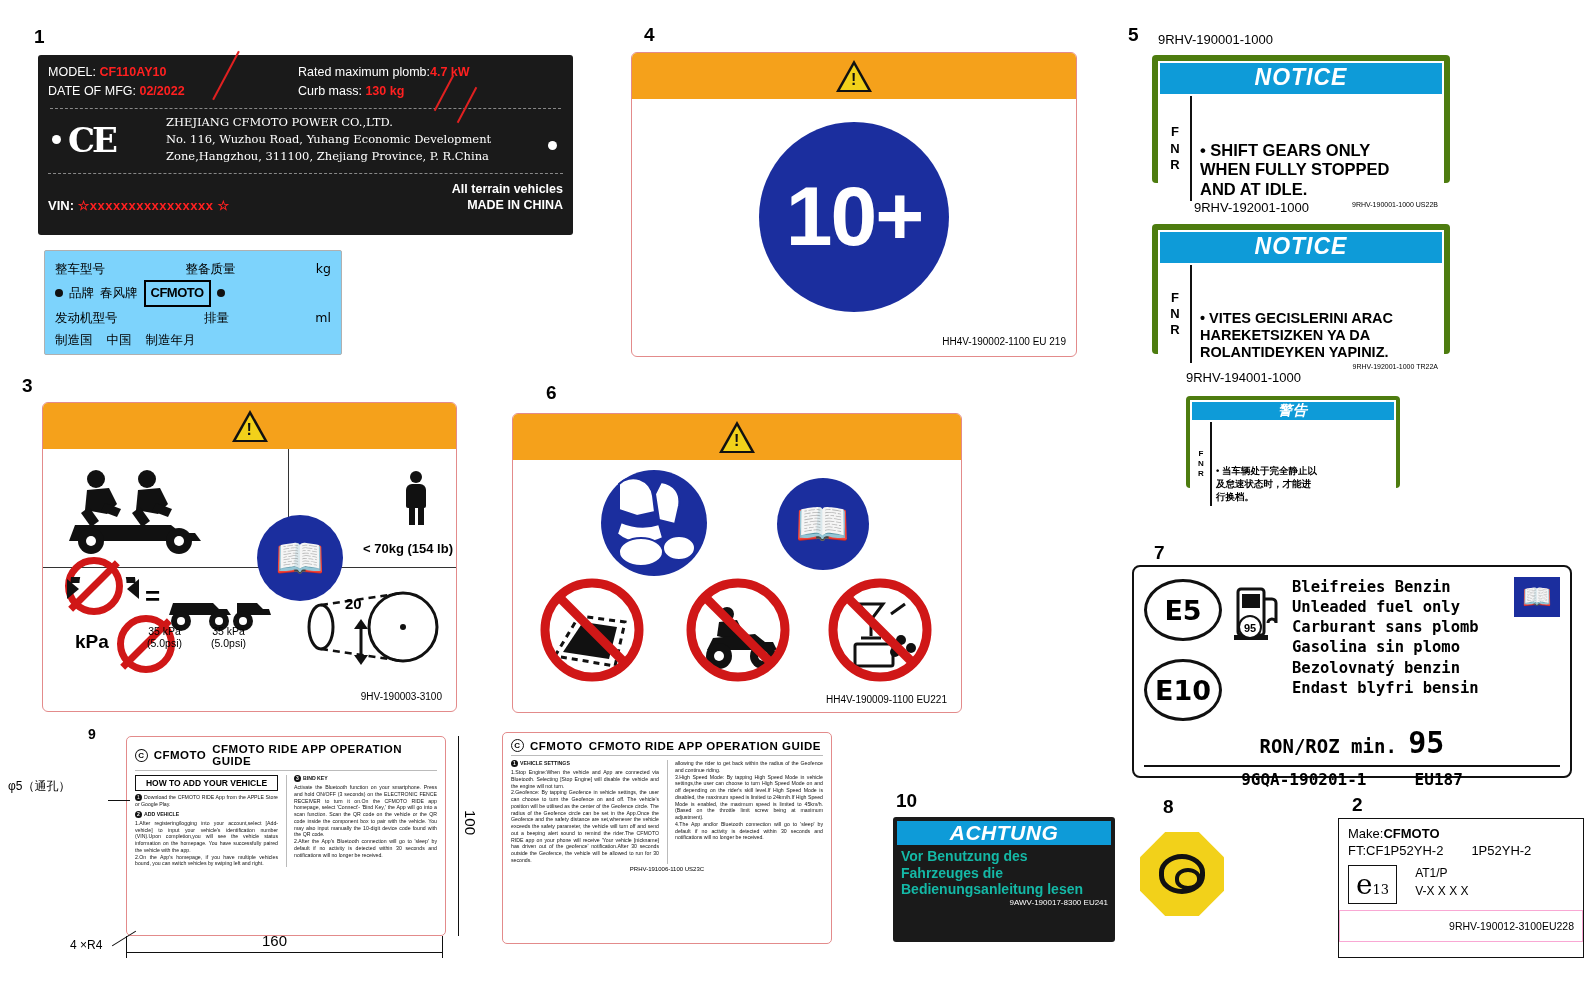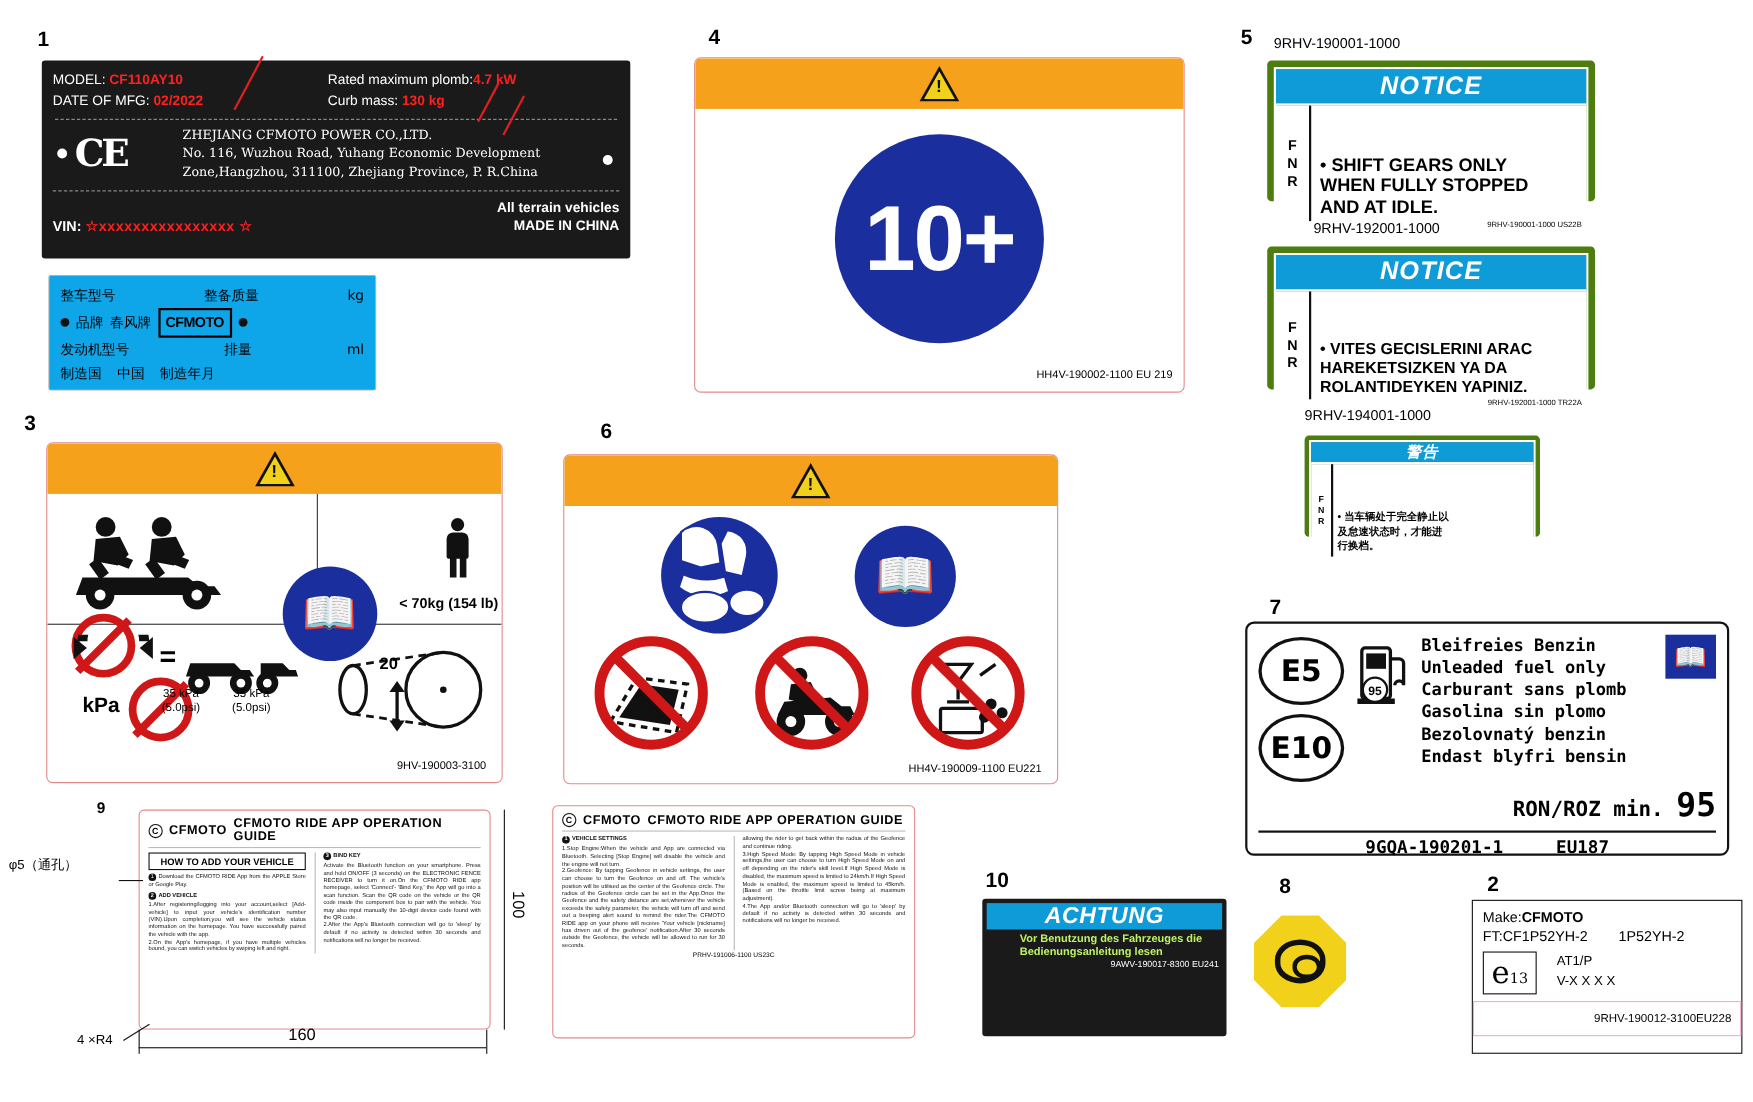--- a/index.html
+++ b/index.html
@@ -54,21 +54,21 @@
   #lbl1 .vinval { color: #ff2020; letter-spacing: .5px; }
   #lbl1 .atv { font-size: 12.5px; font-weight: bold; text-align: right; line-height: 1.3; }
   .slash {
     position: absolute; width: 2px; background: #e02020;
     transform-origin: center;
   }
 
   
   #lbl1b {
     left: 44px; top: 250px; width: 298px; height: 105px;
-    background: #0ea5e9; color: #000;
+    background: #7dd3fc; color: #000;
     border: 1px solid #b0b0b0; border-radius: 2px;
     padding: 7px 10px; font-size: 12.5px; line-height: 1.75;
     font-family: "DejaVu Sans", sans-serif;
   }
   #lbl1b .ln { display: flex; align-items: center; }
   #lbl1b .dotb { width: 8px; height: 8px; border-radius: 50%; background: #111; display: inline-block; }
   .cfmoto-box {
     border: 2px solid #000; padding: 0 5px; font-weight: bold;
     font-family: "Liberation Sans", sans-serif; font-size: 13px;
     display: inline-block; letter-spacing: -.5px;
@@ -181,21 +181,21 @@
     width: 78px; height: 62px; border: 3px solid #111; border-radius: 50%;
     display: flex; align-items: center; justify-content: center;
     font-size: 27px; font-weight: bold; font-family: "DejaVu Sans", sans-serif;
   }
   #lbl7 .fuel-lines {
     font-family: "DejaVu Sans Mono", monospace;
     font-size: 15.5px; font-weight: bold; line-height: 1.30;
   }
   #lbl7 .ron {
     font-family: "DejaVu Sans Mono", monospace;
-    font-size: 19px; font-weight: bold; text-align: right; margin-top: 4px;
+    font-size: 19px; font-weight: bold; text-align: center; margin-top: 4px;
   }
   #lbl7 .ron b { font-size: 30px; }
   #lbl7 .code7 {
     border-top: 2px solid #111; margin-top: 5px; padding-top: 3px;
     font-family: "DejaVu Sans Mono", monospace;
     font-size: 16px; font-weight: bold; text-align: center;
   }
   .book-sq {
     width: 46px; height: 40px; background: #1B2E9E; color: #fff;
     display: flex; align-items: center; justify-content: center; font-size: 24px;
@@ -233,23 +233,22 @@
   
   #lbl10 {
     left: 893px; top: 817px; width: 222px; height: 125px;
     background: #1a1a1a; border-radius: 3px; padding: 4px;
   }
   #lbl10 .ach {
     background: #0E9BD8; color: #fff; font-style: italic; font-weight: bold;
     font-size: 21px; text-align: center; letter-spacing: .5px;
   }
   #lbl10 .txt {
-    color: #bef264; font-size: 10px; font-weight: bold; line-height: 1.18;
+    color: #14b8a6; font-size: 14px; font-weight: bold; line-height: 1.18;
     padding: 3px 4px 0 4px;
-    margin-left: 26px;
   }
   #lbl10 .code10 { color: #fff; font-size: 8px; text-align: right; padding-right: 3px; }
 
   
   #lbl8 { left: 1140px; top: 832px; width: 92px; height: 92px; }
   .octagon {
     width: 84px; height: 84px; background: #F2D11A;
     clip-path: polygon(30% 0,70% 0,100% 30%,100% 70%,70% 100%,30% 100%,0 70%,0 30%);
     display: flex; align-items: center; justify-content: center;
   }
@@ -592,21 +591,21 @@
         <div class="notice-text" style="white-space:pre-line;font-size:9.5px;line-height:1.35;padding:3px 4px;">• 当车辆处于完全静止以
    及怠速状态时，才能进
    行换档。</div>
       </div>
     </div>
   </div>
 
   <div class="abs num" style="left:1154px;top:542px;">7</div>
   <div class="abs" id="lbl7">
     <div style="display:flex;gap:10px;">
-      <div style="display:flex;flex-direction:column;gap:8px;padding-top:4px;">
+      <div style="display:flex;flex-direction:column;gap:18px;padding-top:4px;">
         <div class="ecirc">E5</div>
         <div class="ecirc">E10</div>
       </div>
       <div style="padding-top:6px;">
         <svg width="50" height="70" viewBox="0 0 50 70">
           <rect x="6" y="8" width="26" height="46" rx="3" fill="none" stroke="#111" stroke-width="3"></rect>
           <rect x="10" y="13" width="18" height="14" fill="#111"></rect>
           <path d="M32 18 h8 a4 4 0 0 1 4 4 v20 a4 4 0 0 0 -8 0" fill="none" stroke="#111" stroke-width="3"></path>
           <rect x="2" y="54" width="34" height="5" fill="#111"></rect>
           <circle cx="18" cy="46" r="11" fill="#fff" stroke="#111" stroke-width="2"></circle>

